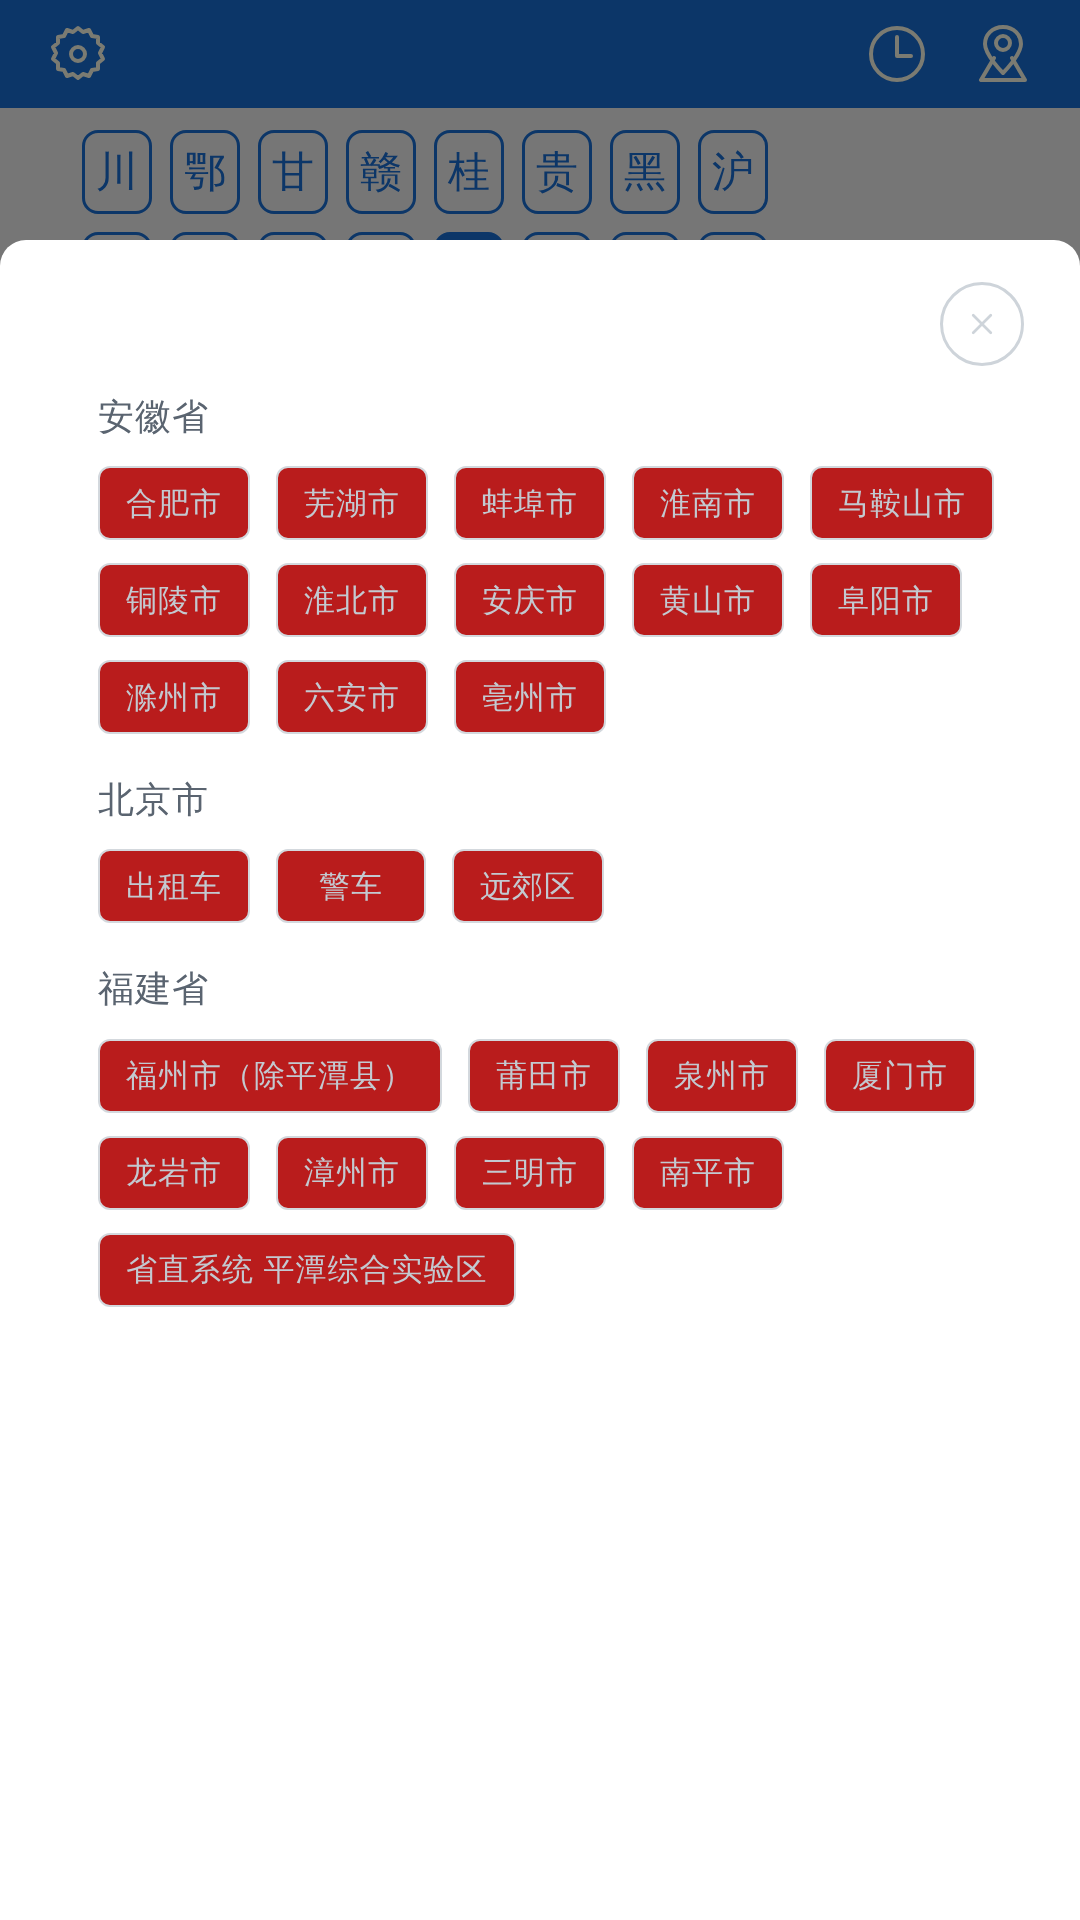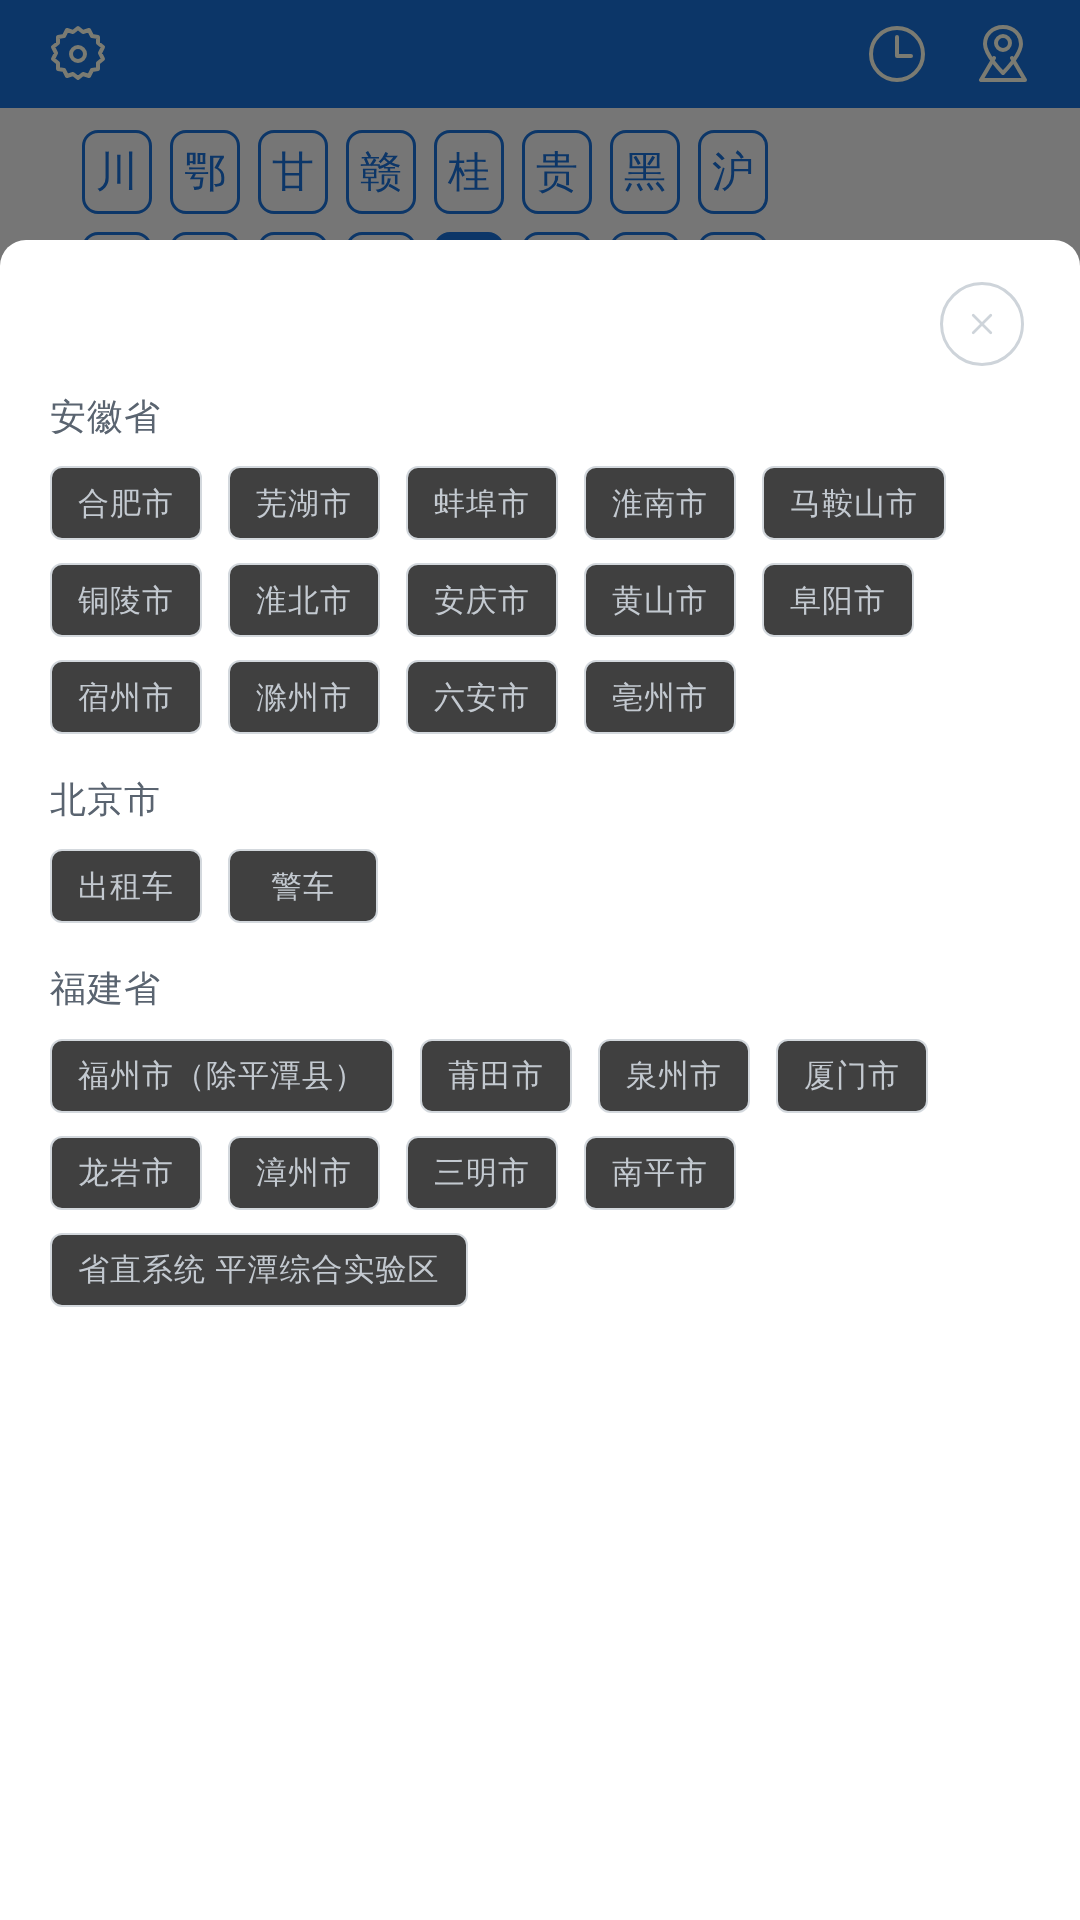--- a/index.html
+++ b/index.html
@@ -86,20 +86,21 @@
   
   .sheet {
     position: absolute;
     left: 0;
     top: 240px;
     width: 1080px;
     height: 1680px;
     background: #ffffff;
     border-radius: 26px 26px 0 0;
     overflow: hidden;
+    padding-left: 48px;
   }
 
   .sheet-header {
     position: relative;
     height: 155px;
   }
 
   .close-button {
     position: absolute;
     right: 56px;
@@ -135,21 +136,21 @@
     flex-wrap: wrap;
     gap: 23px 26px;
   }
 
   .city-chip {
     height: 74px;
     min-width: 150px;
     padding: 0 26px;
     border: 2px solid #d3d8dd;
     border-radius: 12px;
-    background: #404040;
+    background: #b91c1c;
     color: #c3c9d0;
     font-size: 31px;
     line-height: 1;
     display: inline-flex;
     align-items: center;
     justify-content: center;
     white-space: nowrap;
     cursor: pointer;
     letter-spacing: 1px;
   }
@@ -233,32 +234,32 @@
           <div class="city-chip">合肥市</div>
           <div class="city-chip">芜湖市</div>
           <div class="city-chip">蚌埠市</div>
           <div class="city-chip">淮南市</div>
           <div class="city-chip">马鞍山市</div>
           <div class="city-chip">铜陵市</div>
           <div class="city-chip">淮北市</div>
           <div class="city-chip">安庆市</div>
           <div class="city-chip">黄山市</div>
           <div class="city-chip">阜阳市</div>
-          <div class="city-chip">宿州市</div>
           <div class="city-chip">滁州市</div>
           <div class="city-chip">六安市</div>
           <div class="city-chip">亳州市</div>
         </div>
       </div>
 
       <div class="section">
         <div class="section-title">北京市</div>
         <div class="chip-grid">
           <div class="city-chip">出租车</div>
           <div class="city-chip">警车</div>
+          <div class="city-chip">远郊区</div>
         </div>
       </div>
 
       <div class="section">
         <div class="section-title">福建省</div>
         <div class="chip-grid">
           <div class="city-chip">福州市（除平潭县）</div>
           <div class="city-chip">莆田市</div>
           <div class="city-chip">泉州市</div>
           <div class="city-chip">厦门市</div>

